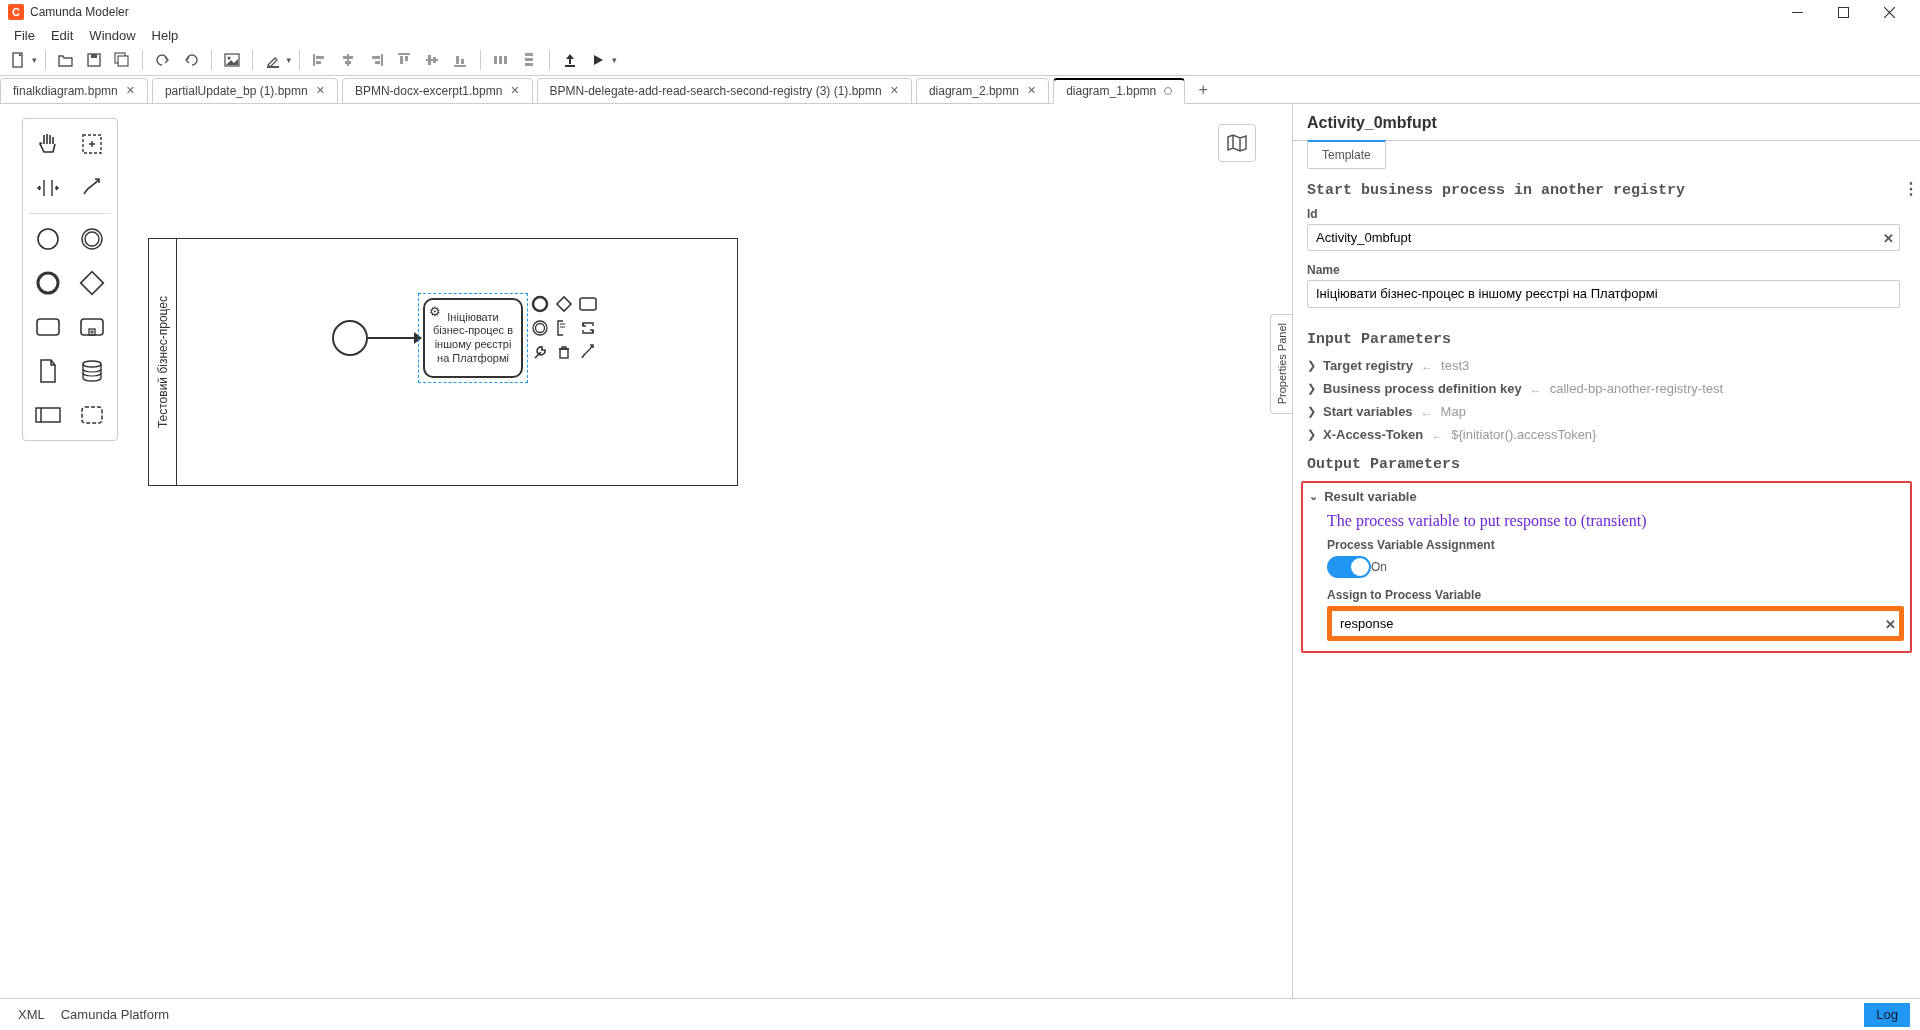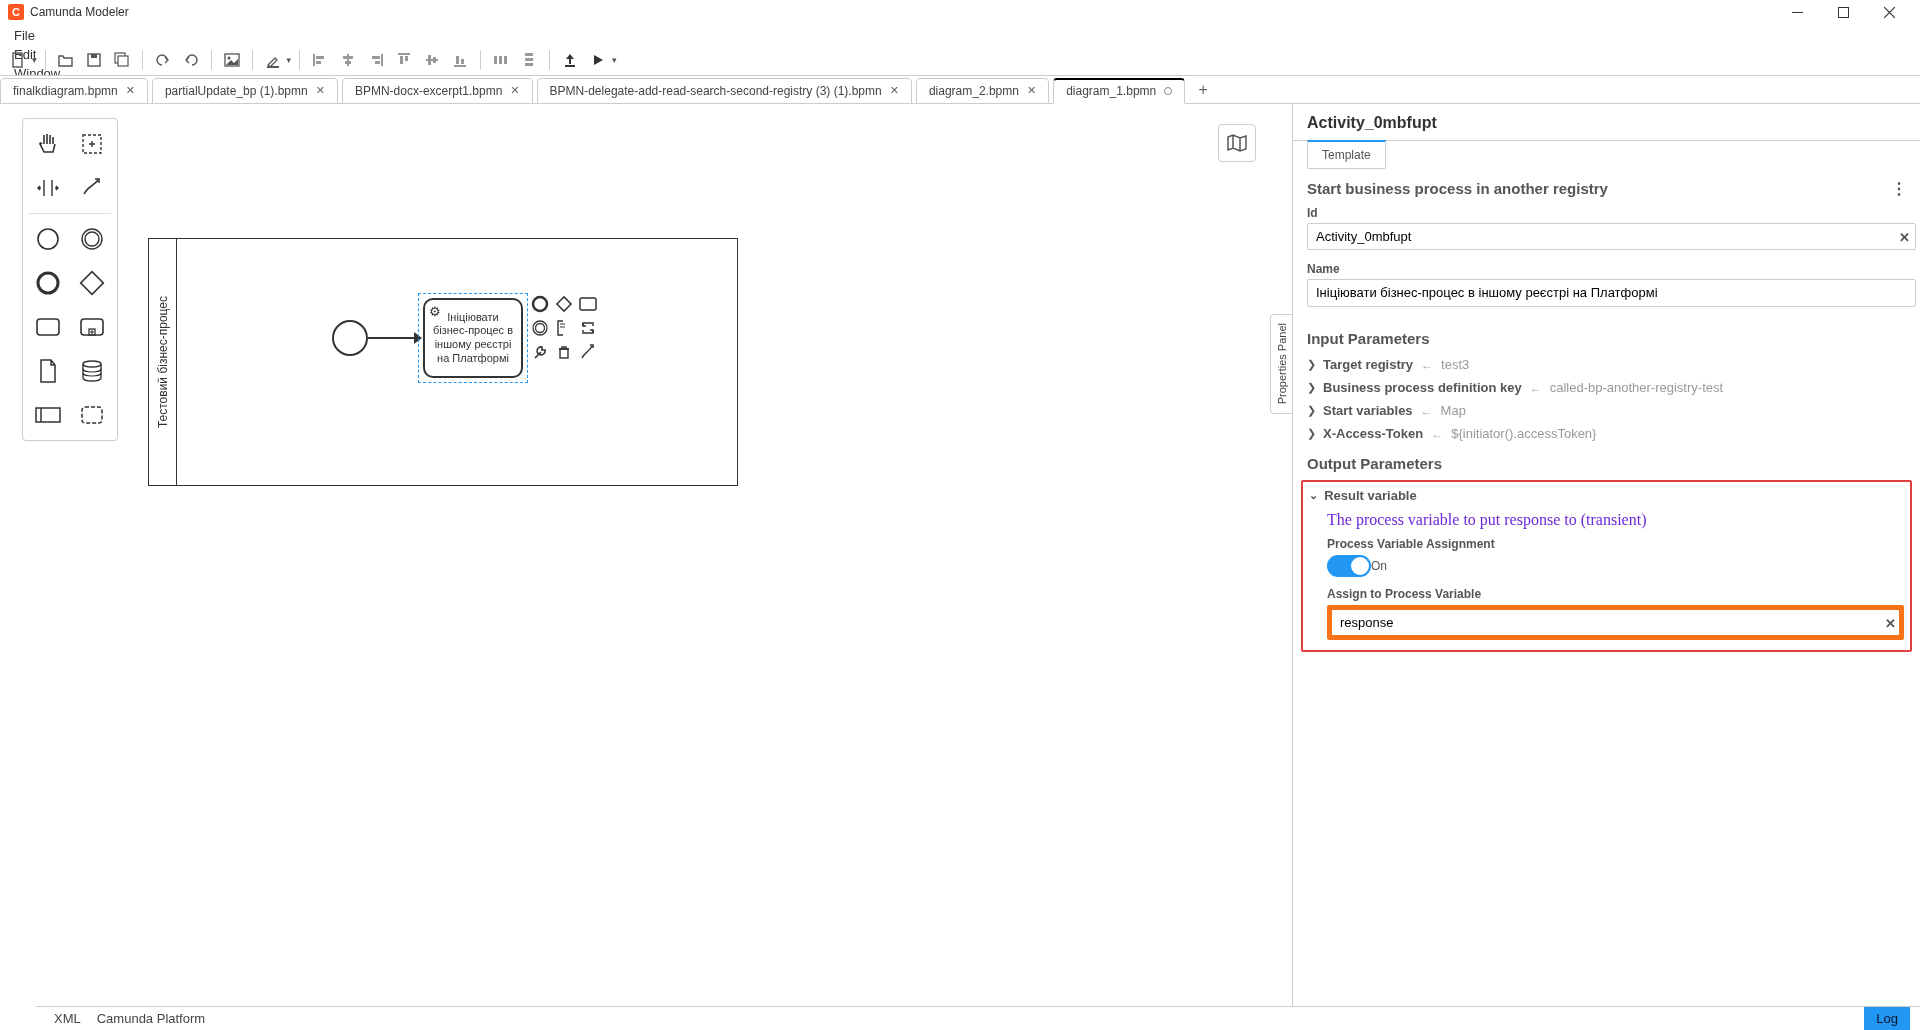--- a/index.html
+++ b/index.html
@@ -6,21 +6,21 @@
   body { font-family: "Segoe UI", Arial, sans-serif; font-size: 13px; color: #333; background: #fff; overflow: hidden; width: 1920px; height: 1030px; display: flex; flex-direction: column; }
   
   
   .title-bar { display: flex; align-items: center; height: 24px; padding: 0 8px; background: #fff; }
   .title-bar .app-icon { width: 16px; height: 16px; background: #ff5722; border-radius: 2px; margin-right: 6px; display:inline-flex; align-items:center; justify-content:center; color:#fff; font-weight:bold; font-size:11px;}
   .title-bar .title-text { font-size: 12px; color: #333; }
   .title-bar .win-controls { margin-left: auto; display: flex; gap: 0; }
   .title-bar .win-btn { width: 46px; height: 24px; display: flex; align-items: center; justify-content: center; font-size: 14px; color: #333; }
   
   
-  .menu-bar { display: flex; align-items: flex-start; height: 20px; padding: 2px 6px 0 6px; font-size: 13px; flex-direction: column; }
+  .menu-bar { display: flex; align-items: center; height: 20px; padding: 2px 6px 0 6px; font-size: 13px; }
   .menu-bar .menu-item { padding: 2px 8px; cursor: pointer; }
   
   
   .toolbar { display: flex; align-items: center; height: 32px; padding: 4px 6px; border-bottom: 1px solid #ccc; gap: 4px; }
   .toolbar .tb-btn { width: 24px; height: 24px; display: flex; align-items: center; justify-content: center; color: #555; font-size: 15px; }
   .toolbar .tb-sep { width: 1px; height: 20px; background: #ccc; margin: 0 4px; }
   .toolbar .dropdown-caret { font-size: 9px; color: #555; margin-left: -2px; }
   
   
   .tabs { display: flex; align-items: center; height: 28px; border-bottom: 1px solid #ccc; background: #fff; }
@@ -60,24 +60,24 @@
   
   
   .panel-handle { position: absolute; right: 0; top: 210px; width: 22px; height: 100px; border: 1px solid #ccc; border-right: none; border-radius: 4px 0 0 4px; background: #fff; display: flex; align-items: center; justify-content: center; }
   .panel-handle span { writing-mode: vertical-rl; transform: rotate(180deg); font-size: 11px; color: #444; }
   
   
   .props-panel { width: 628px; border-left: 1px solid #ccc; background: #fff; overflow-y: auto; display: flex; flex-direction: column; }
   .props-header { padding: 10px 14px 8px 14px; font-size: 16px; font-weight: bold; border-bottom: 1px solid #ccc; }
   .props-tabs { display:flex; padding: 0 14px; margin-top:-1px;}
   .props-tab { padding: 6px 14px; font-size: 12px; border: 1px solid #ccc; border-top: 2px solid #2196f3; border-radius:0 0 2px 2px; background:#fff; color:#555;}
-  .section-title { display: flex; align-items: center; padding: 10px 14px 6px 14px; font-size: 15px; font-weight: bold; color: #555; }
+  .section-title { display: flex; align-items: flex-end; padding: 10px 2px 6px 14px; font-size: 15px; font-weight: bold; color: #555; font-family: Liberation Mono, monospace; }
   .section-title.big { font-size: 15px; }
   .section-kebab { margin-left: auto; font-size: 16px; color: #555; letter-spacing:-1px;}
-  .field-group { padding: 2px 4px 10px 14px; }
+  .field-group { padding: 2px 20px 10px 14px; }
   .field-label { font-size: 12px; color: #555; font-weight: bold; margin-bottom: 3px; }
   .input-wrap { position: relative; }
   .input-wrap input, .input-wrap textarea { width: 100%; padding: 5px 24px 5px 8px; border: 1px solid #ccc; border-radius: 2px; font-size: 13px; font-family: inherit; }
   .input-wrap textarea { resize: none; height: 28px; line-height:16px; }
   .input-clear { position: absolute; right: 6px; top: 50%; transform: translateY(-50%); font-size: 13px; color: #555; font-weight: bold; }
   .param-row { display: flex; align-items: center; padding: 4px 14px; font-size: 13px; gap: 6px; }
   .param-row .caret { color: #555; font-size: 11px; width: 10px; }
   .param-row .pname { font-weight: bold; color: #555; }
   .param-row .arrow-icon { color: #aaa; font-size: 12px; margin: 0 2px; }
   .param-row .pval { color: #999; }
@@ -88,21 +88,21 @@
   .sub-label { font-size: 12px; color: #555; font-weight: bold; padding-left: 18px; margin-bottom: 4px; }
   .toggle-row { display: flex; align-items: center; padding-left: 18px; margin-bottom: 10px; }
   .toggle { width: 44px; height: 22px; border-radius: 11px; background: #2196f3; position: relative; }
   .toggle .knob { position: absolute; top: 2px; right: 2px; width: 18px; height: 18px; background: #fff; border-radius: 50%; }
   .toggle-label { font-size: 12px; color: #555; }
   .assign-input-wrap { padding-left: 18px; position:relative;}
   .assign-input-wrap input { width: 100%; padding: 5px 24px 5px 8px; border: 5px solid #f97316; border-radius: 2px; font-size: 13px; }
   .assign-input-wrap .input-clear { right: 8px; }
   
   
-  .status-bar { height: 24px; display: flex; align-items: center; border-top: 1px solid #ccc; padding: 0 10px; font-size: 13px; margin-left: 36px; }
+  .status-bar { height: 32px; display: flex; align-items: center; border-top: 1px solid #ccc; padding: 0 10px; font-size: 13px; }
   .status-item { padding: 2px 8px; color: #444; }
   .log-btn { margin-left: auto; background: #2196f3; color: #0f172a; padding: 3px 12px; font-size: 13px; height: 24px; display:flex; align-items:center; }
   
   svg { display: block; }
 </style>
 </head>
 <body>
 
 <div class="title-bar">
   <span class="app-icon">C</span>

